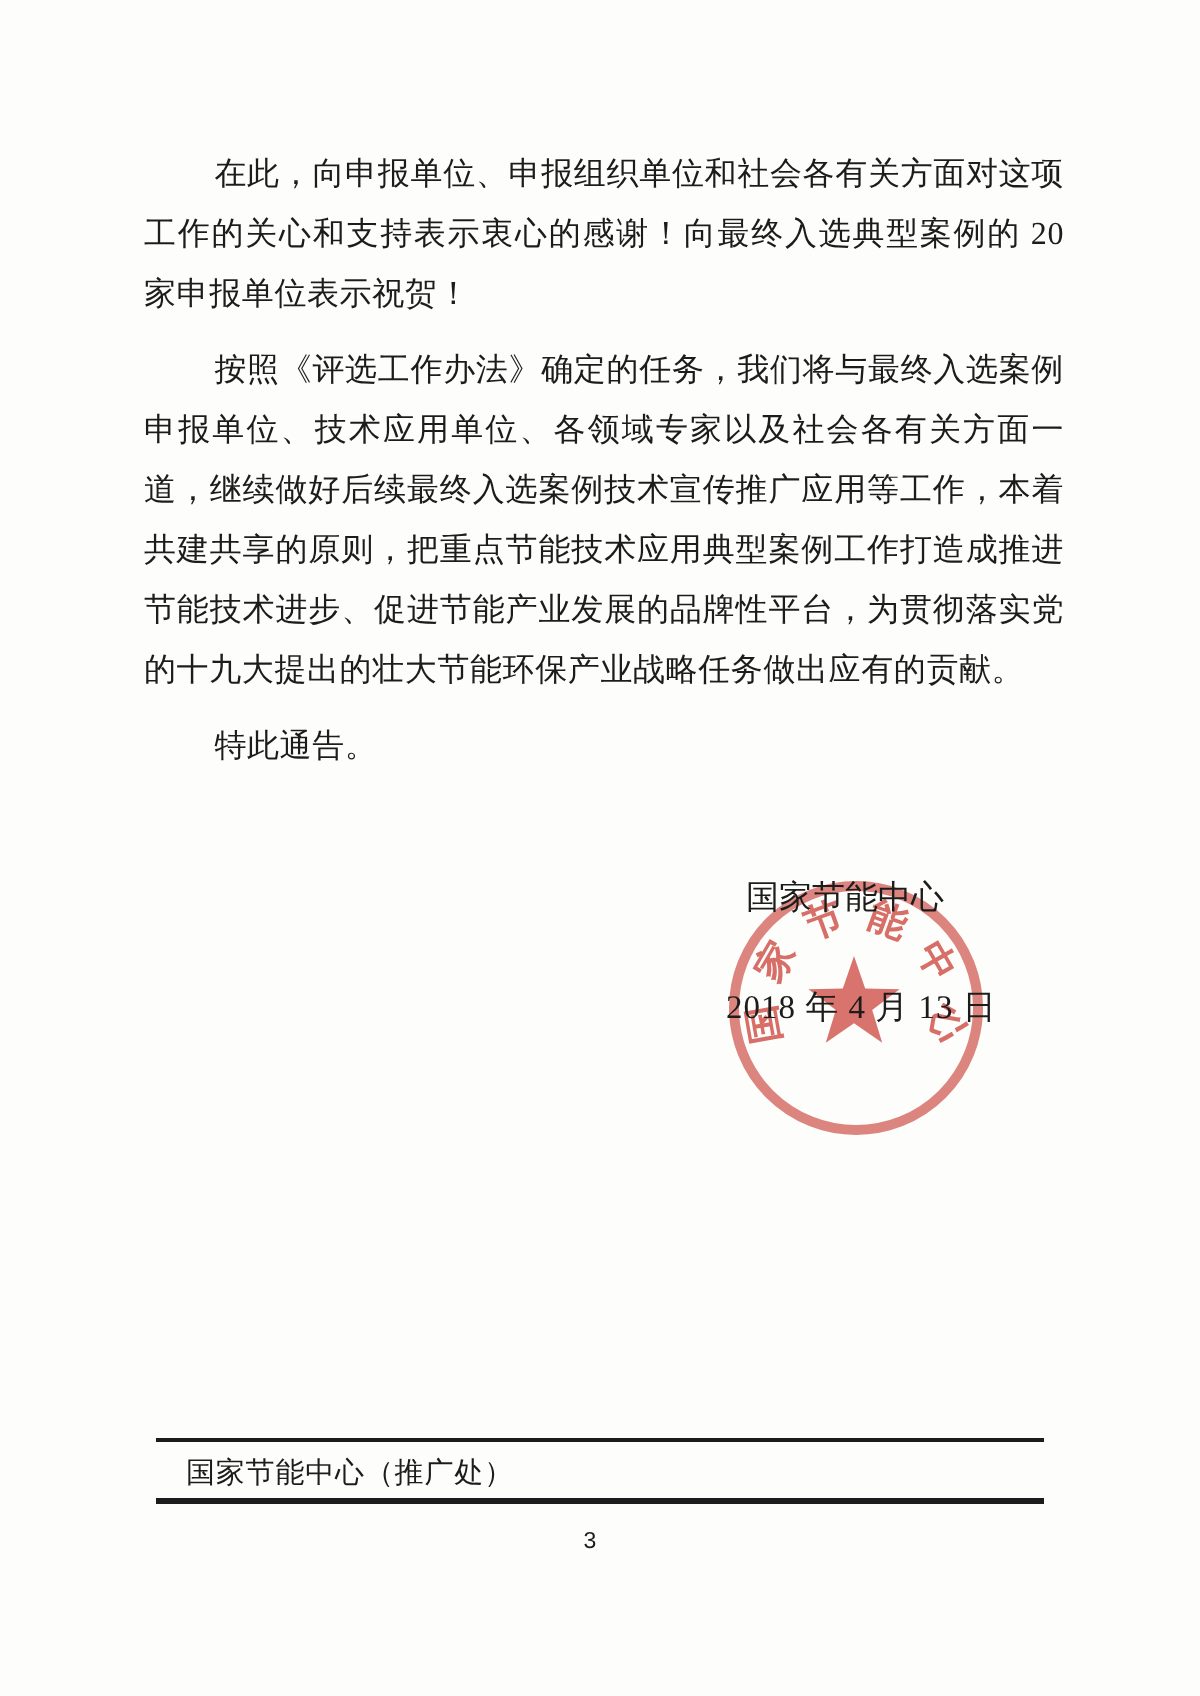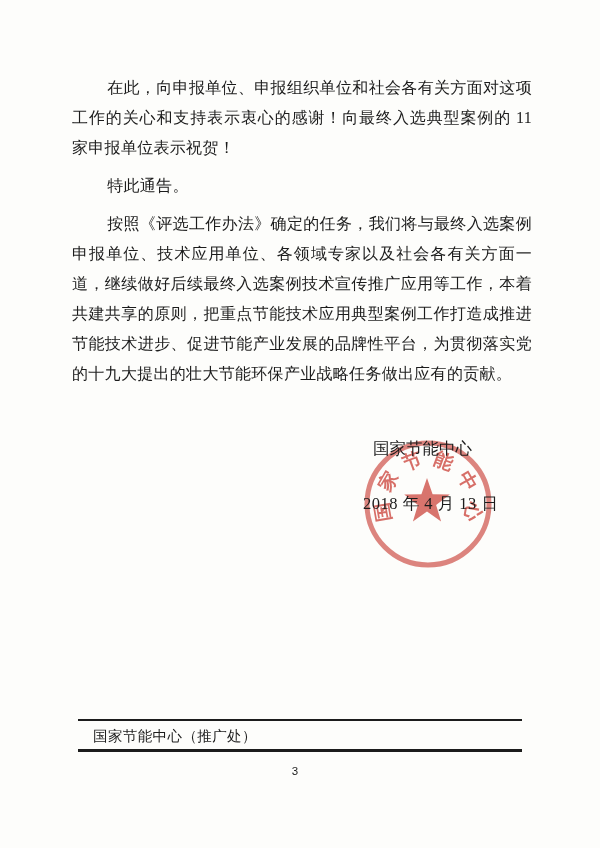--- a/index.html
+++ b/index.html
@@ -101,23 +101,23 @@
     font-size: 11.5px;
     font-family: "Liberation Sans", "DejaVu Sans", sans-serif;
   }
 </style>
 </head>
 <body>
 
 <div class="page">
 
   <div class="content">
-    <p class="para">在此，向申报单位、申报组织单位和社会各有关方面对这项工作的关心和支持表示衷心的感谢！向最终入选典型案例的 11 家申报单位表示祝贺！</p>
+    <p class="para">在此，向申报单位、申报组织单位和社会各有关方面对这项工作的关心和支持表示衷心的感谢！向最终入选典型案例的 20 家申报单位表示祝贺！</p>
+    <p class="para gap">按照《评选工作办法》确定的任务，我们将与最终入选案例申报单位、技术应用单位、各领域专家以及社会各有关方面一道，继续做好后续最终入选案例技术宣传推广应用等工作，本着共建共享的原则，把重点节能技术应用典型案例工作打造成推进节能技术进步、促进节能产业发展的品牌性平台，为贯彻落实党的十九大提出的壮大节能环保产业战略任务做出应有的贡献。</p>
     <p class="para gap">特此通告。</p>
-    <p class="para gap">按照《评选工作办法》确定的任务，我们将与最终入选案例申报单位、技术应用单位、各领域专家以及社会各有关方面一道，继续做好后续最终入选案例技术宣传推广应用等工作，本着共建共享的原则，把重点节能技术应用典型案例工作打造成推进节能技术进步、促进节能产业发展的品牌性平台，为贯彻落实党的十九大提出的壮大节能环保产业战略任务做出应有的贡献。</p>
   </div>
 
   <div class="seal">
     <svg width="140" height="140" viewBox="0 0 140 140">
       <circle class="seal-ring" cx="70" cy="70" r="61" stroke="#cc4840"></circle>
       <polygon class="seal-star" points="69,44 74.6,60.2 91.8,60.6 78.1,71 83.1,87.4 69,77.6 54.9,87.4 59.9,71 46.2,60.6 63.4,60.2" fill="#cc4840"></polygon>
       <g>
         <text class="seal-char" transform="translate(24.7,78) rotate(-100)" fill="#cc4840">国</text>
         <text class="seal-char" transform="translate(30.2,47) rotate(-60)" fill="#cc4840">家</text>
         <text class="seal-char" transform="translate(54.3,26.8) rotate(-20)" fill="#cc4840">节</text>

